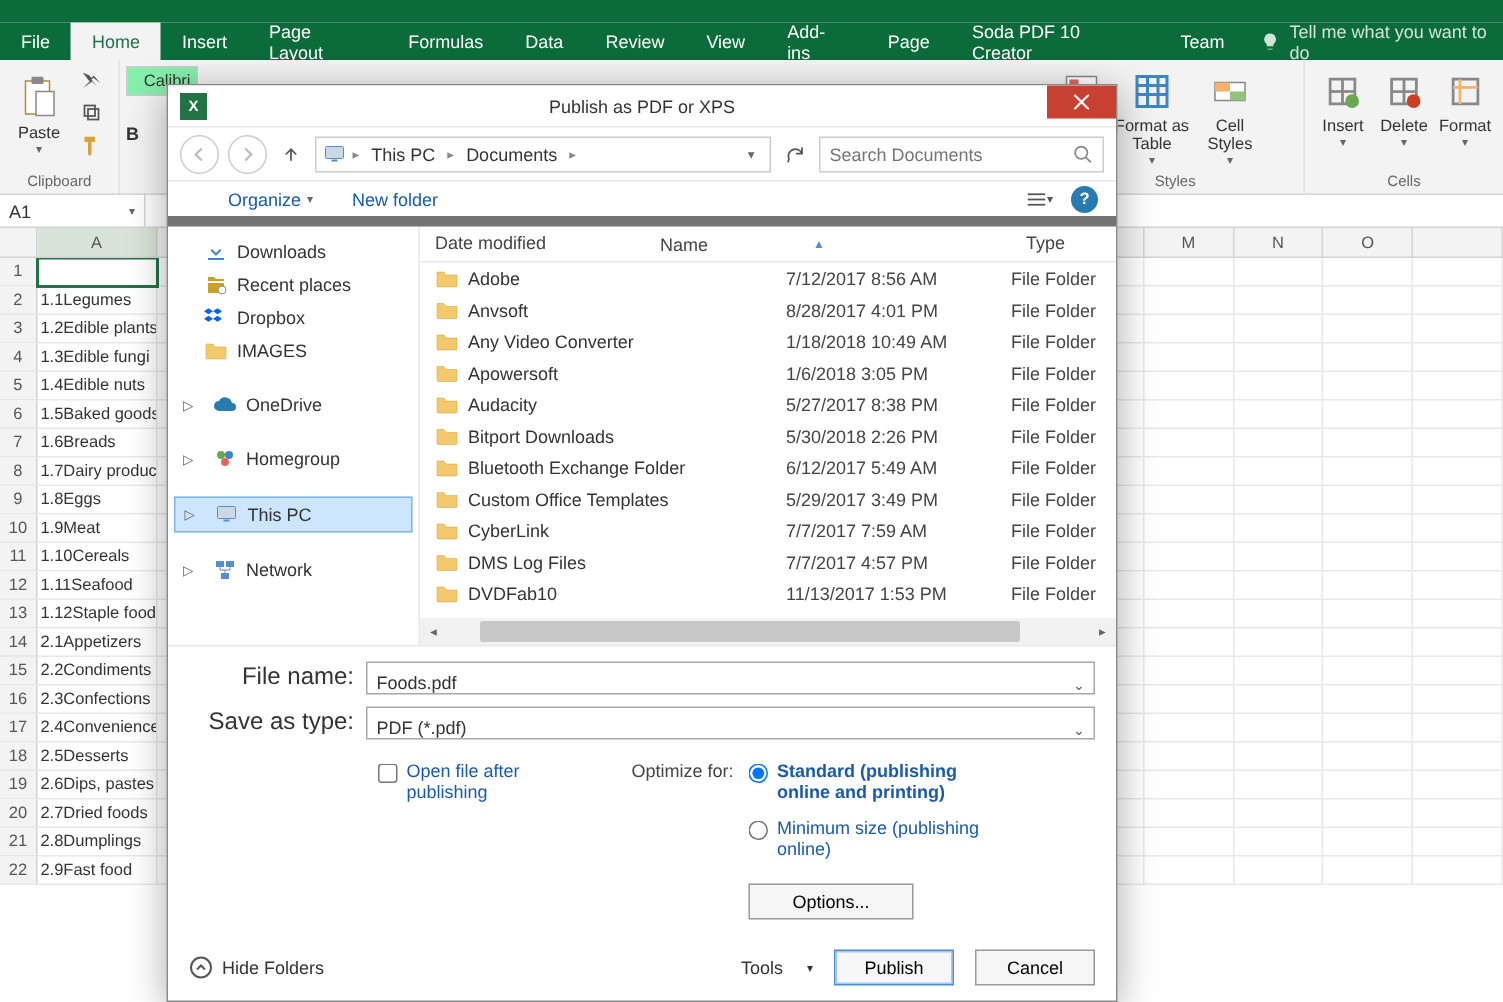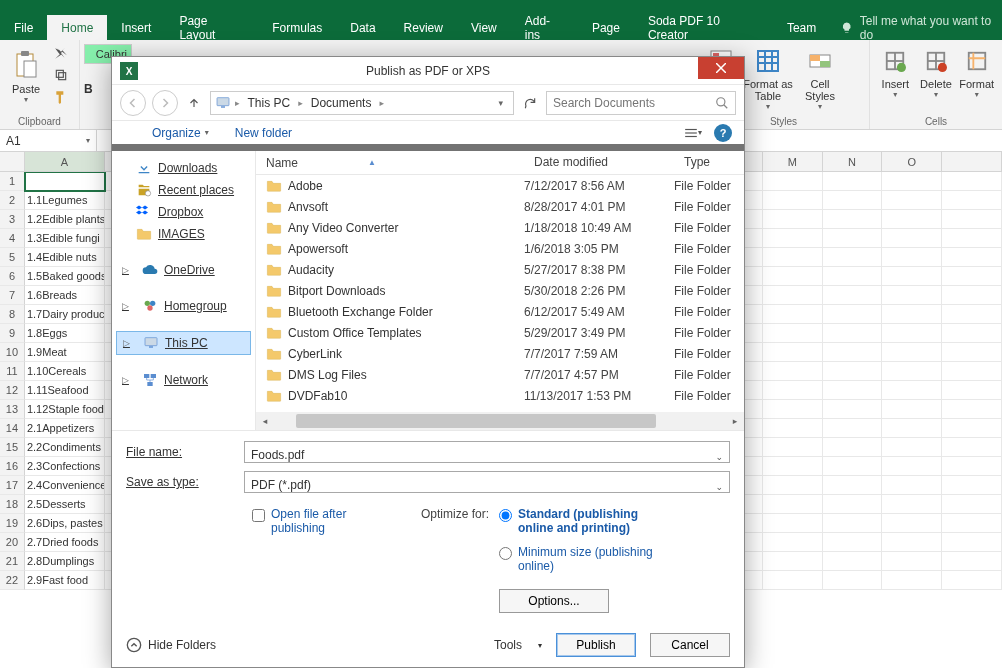--- a/index.html
+++ b/index.html
@@ -73,21 +73,21 @@
 .search-box { width:190px; height:24px; border:1px solid #ccc; display:flex; align-items:center; padding:0 6px; color:#888; justify-content:space-between;}
 .search-box input { border:none; outline:none; width:150px; font-size:12px; color:#333;}
 .dlg-toolbar { height:30px; display:flex; align-items:center; padding:0 40px 0 40px; gap:26px; font-size:12px; border-bottom:7px solid #737373; position:relative;}
 .dlg-toolbar .org { color:#1a5aa8; cursor:pointer; display:flex; align-items:center; gap:4px;}
 .dlg-toolbar .newf { color:#1a5aa8; cursor:pointer;}
 .dlg-toolbar .right { position:absolute; right:12px; display:flex; gap:12px; align-items:center;}
 .view-ico, .help-ico { width:18px;height:18px; display:flex; align-items:center; justify-content:center; cursor:pointer;}
 .help-ico { background:#2a7ab0; color:#fff; border-radius:50%; font-size:11px; font-weight:bold;}
 
 .dlg-body { flex:1; display:flex; min-height:0; border-bottom:1px solid #e8e8e8;}
-.tree { width:144px; border-right:1px solid #e8e8e8; padding:6px 4px; overflow:hidden;text-decoration:underline;}
+.tree { width:168px; border-right:1px solid #e8e8e8; padding:6px 4px; overflow:hidden;}
 .tree-item { display:flex; align-items:center; gap:6px; padding:3px 4px 3px 20px; font-size:12px; cursor:pointer; white-space:nowrap;}
 .tree-item.sel { background:#cde6ff; border:1px solid #7ab7e8;}
 .tree-sep { height:14px; }
 .tree-item .ico { width:16px; height:16px; display:flex; align-items:center; justify-content:center;}
 .tree-item .exp { position:relative; left:-14px; width:10px; font-size:9px; color:#666; margin-right:-10px;}
 
 .filelist { flex:1; display:flex; flex-direction:column; min-width:0;}
 .fl-head { display:flex; height:24px; border-bottom:1px solid #e8e8e8; font-size:12px; color:#444;}
 .fl-head .col { padding:4px 10px; border-right:1px solid transparent;}
 .col-name { flex:1;}
@@ -100,21 +100,21 @@
 .fl-row .ico { width:16px; height:16px; margin-right:6px;}
 .fl-row .n { flex:1; white-space:nowrap; overflow:hidden;}
 .fl-row .d { width:150px; color:#444; white-space:nowrap;}
 .fl-row .t { width:70px; color:#444; white-space:nowrap; overflow:hidden;}
 .fl-scroll { height:18px; background:#f1f1f1; display:flex; align-items:center;}
 .fl-scroll .thumb { height:14px; background:#c7c7c7; width:360px; margin-left:22px; border-radius:2px;}
 .fl-scroll .arr { width:18px; text-align:center; color:#666; font-size:9px;}
 
 .dlg-bottom { padding:10px 14px 10px 14px; display:flex; flex-direction:column; gap:8px;}
 .form-row { display:flex; align-items:center; gap:8px;}
-.form-row .lab { width:110px; text-align:left; font-size:12px;text-decoration:underline;}
+.form-row .lab { width:110px; text-align:right; font-size:16px;}
 .form-row .inp { flex:1; height:22px; border:1px solid #a8a8a8; background:#fff; padding:0 6px; font-size:12px; display:flex; align-items:flex-end; justify-content:space-between;}
 .form-row .inp .dd { font-size:9px; color:#555;}
 .opts-row { display:flex; padding:6px 0 0 126px; gap:50px; font-size:12px;}
 .chk { display:flex; align-items:flex-start; gap:6px; color:#1a5aa8;}
 .chk input { margin-top:2px;}
 .optimize { display:flex; gap:10px;}
 .opt-col { display:flex; flex-direction:column; gap:10px;}
 .radio-lab { color:#1a5aa8; display:flex; gap:6px; align-items:flex-start;}
 .radio-lab input { margin-top:2px;}
 .btn { min-width:80px; height:24px; border:1px solid #999; background:#f6f6f6; font-size:12px; cursor:pointer; padding:0 16px;}
@@ -882,25 +882,25 @@
               <rect x="13" y="3" width="8" height="6"></rect>
               <rect x="8" y="15" width="8" height="6"></rect>
               <path d="M7 9v3h10V9M12 12v3" stroke="#5a8dd0" fill="none"></path>
             </svg>
           </span>
           <span>Network</span>
         </div>
       </div>
     <div class="filelist">
       <div class="fl-head">
+        <div class="col col-date">Date modified</div>
         <div class="col col-name">
             <span>Name</span>
             <span class="sort-ind">▲</span>
           </div>
-        <div class="col col-date">Date modified</div>
         <div class="col col-type">Type</div>
       </div>
       <div class="fl-rows" id="fl-rows">
           <div class="fl-row">
             <span class="ico"><svg width="16" height="16" viewBox="0 0 24 24">
                 <path class="folder-ico" d="M2 5h7l2 3h11v11a1 1 0 01-1 1H3a1 1 0 01-1-1V5z"></path>
               </svg></span>
             <span class="n">Adobe</span>
             <span class="d">7/12/2017 8:56 AM</span>
             <span class="t">File Folder</span>

